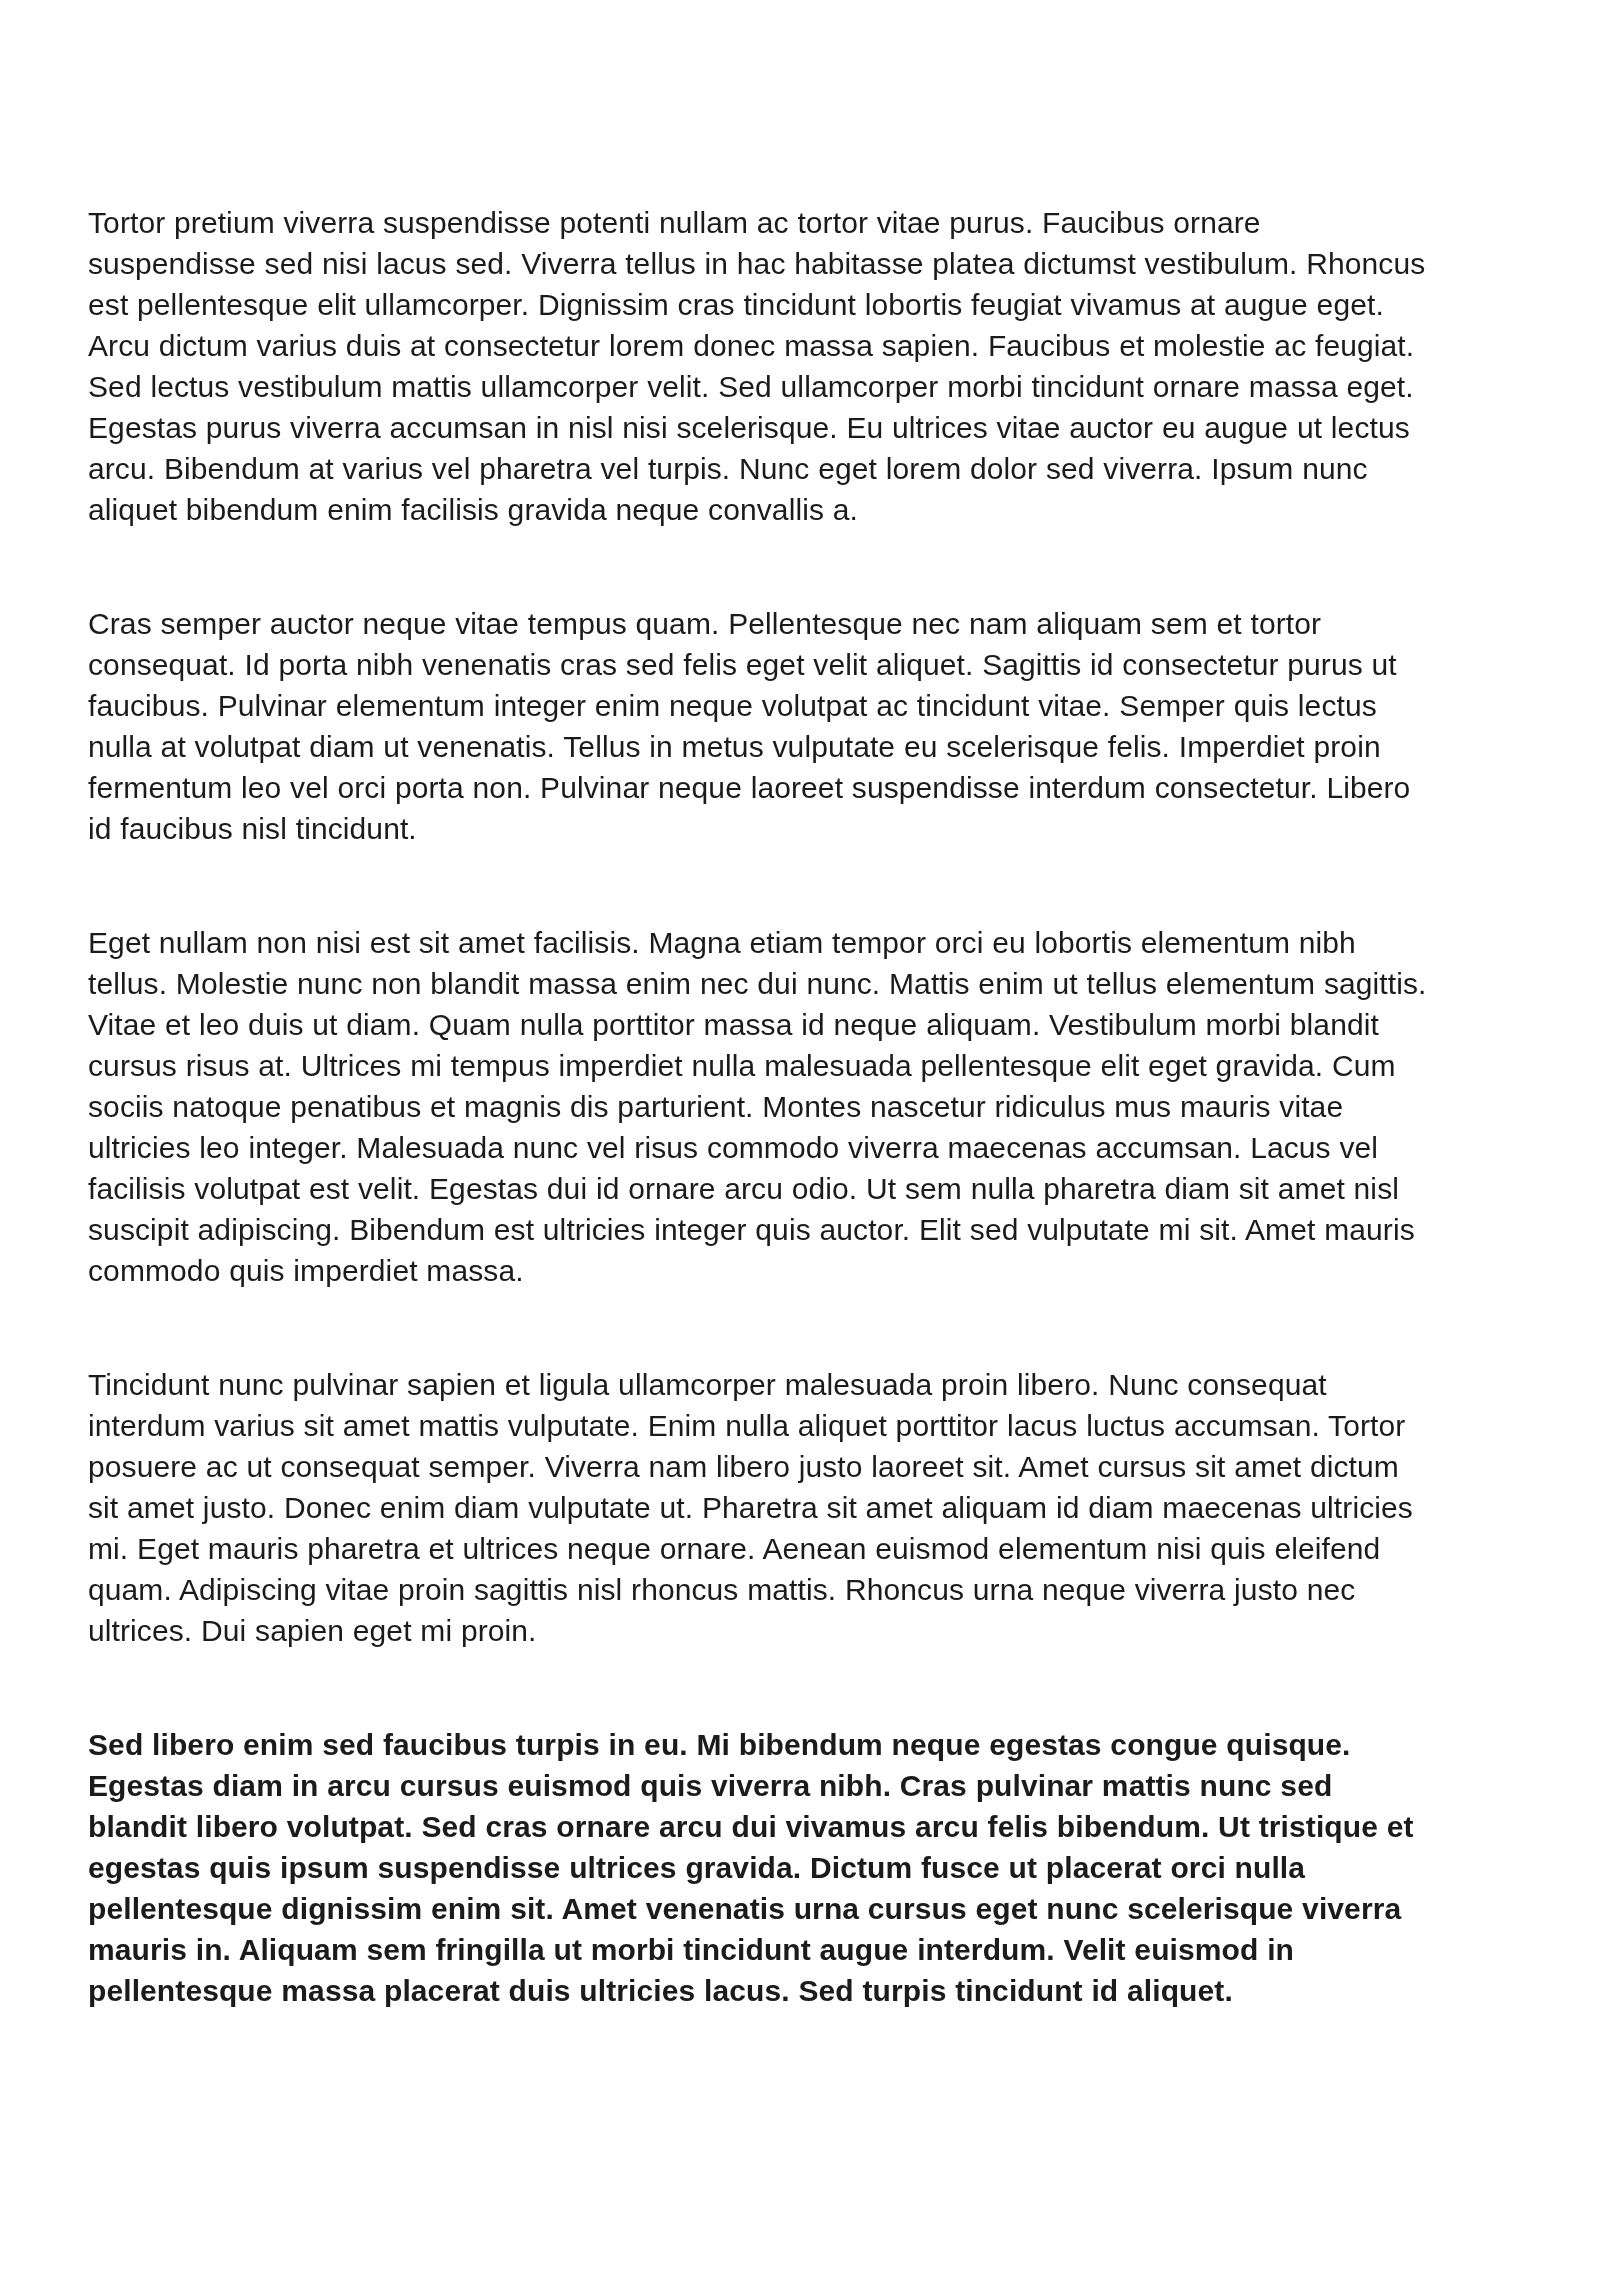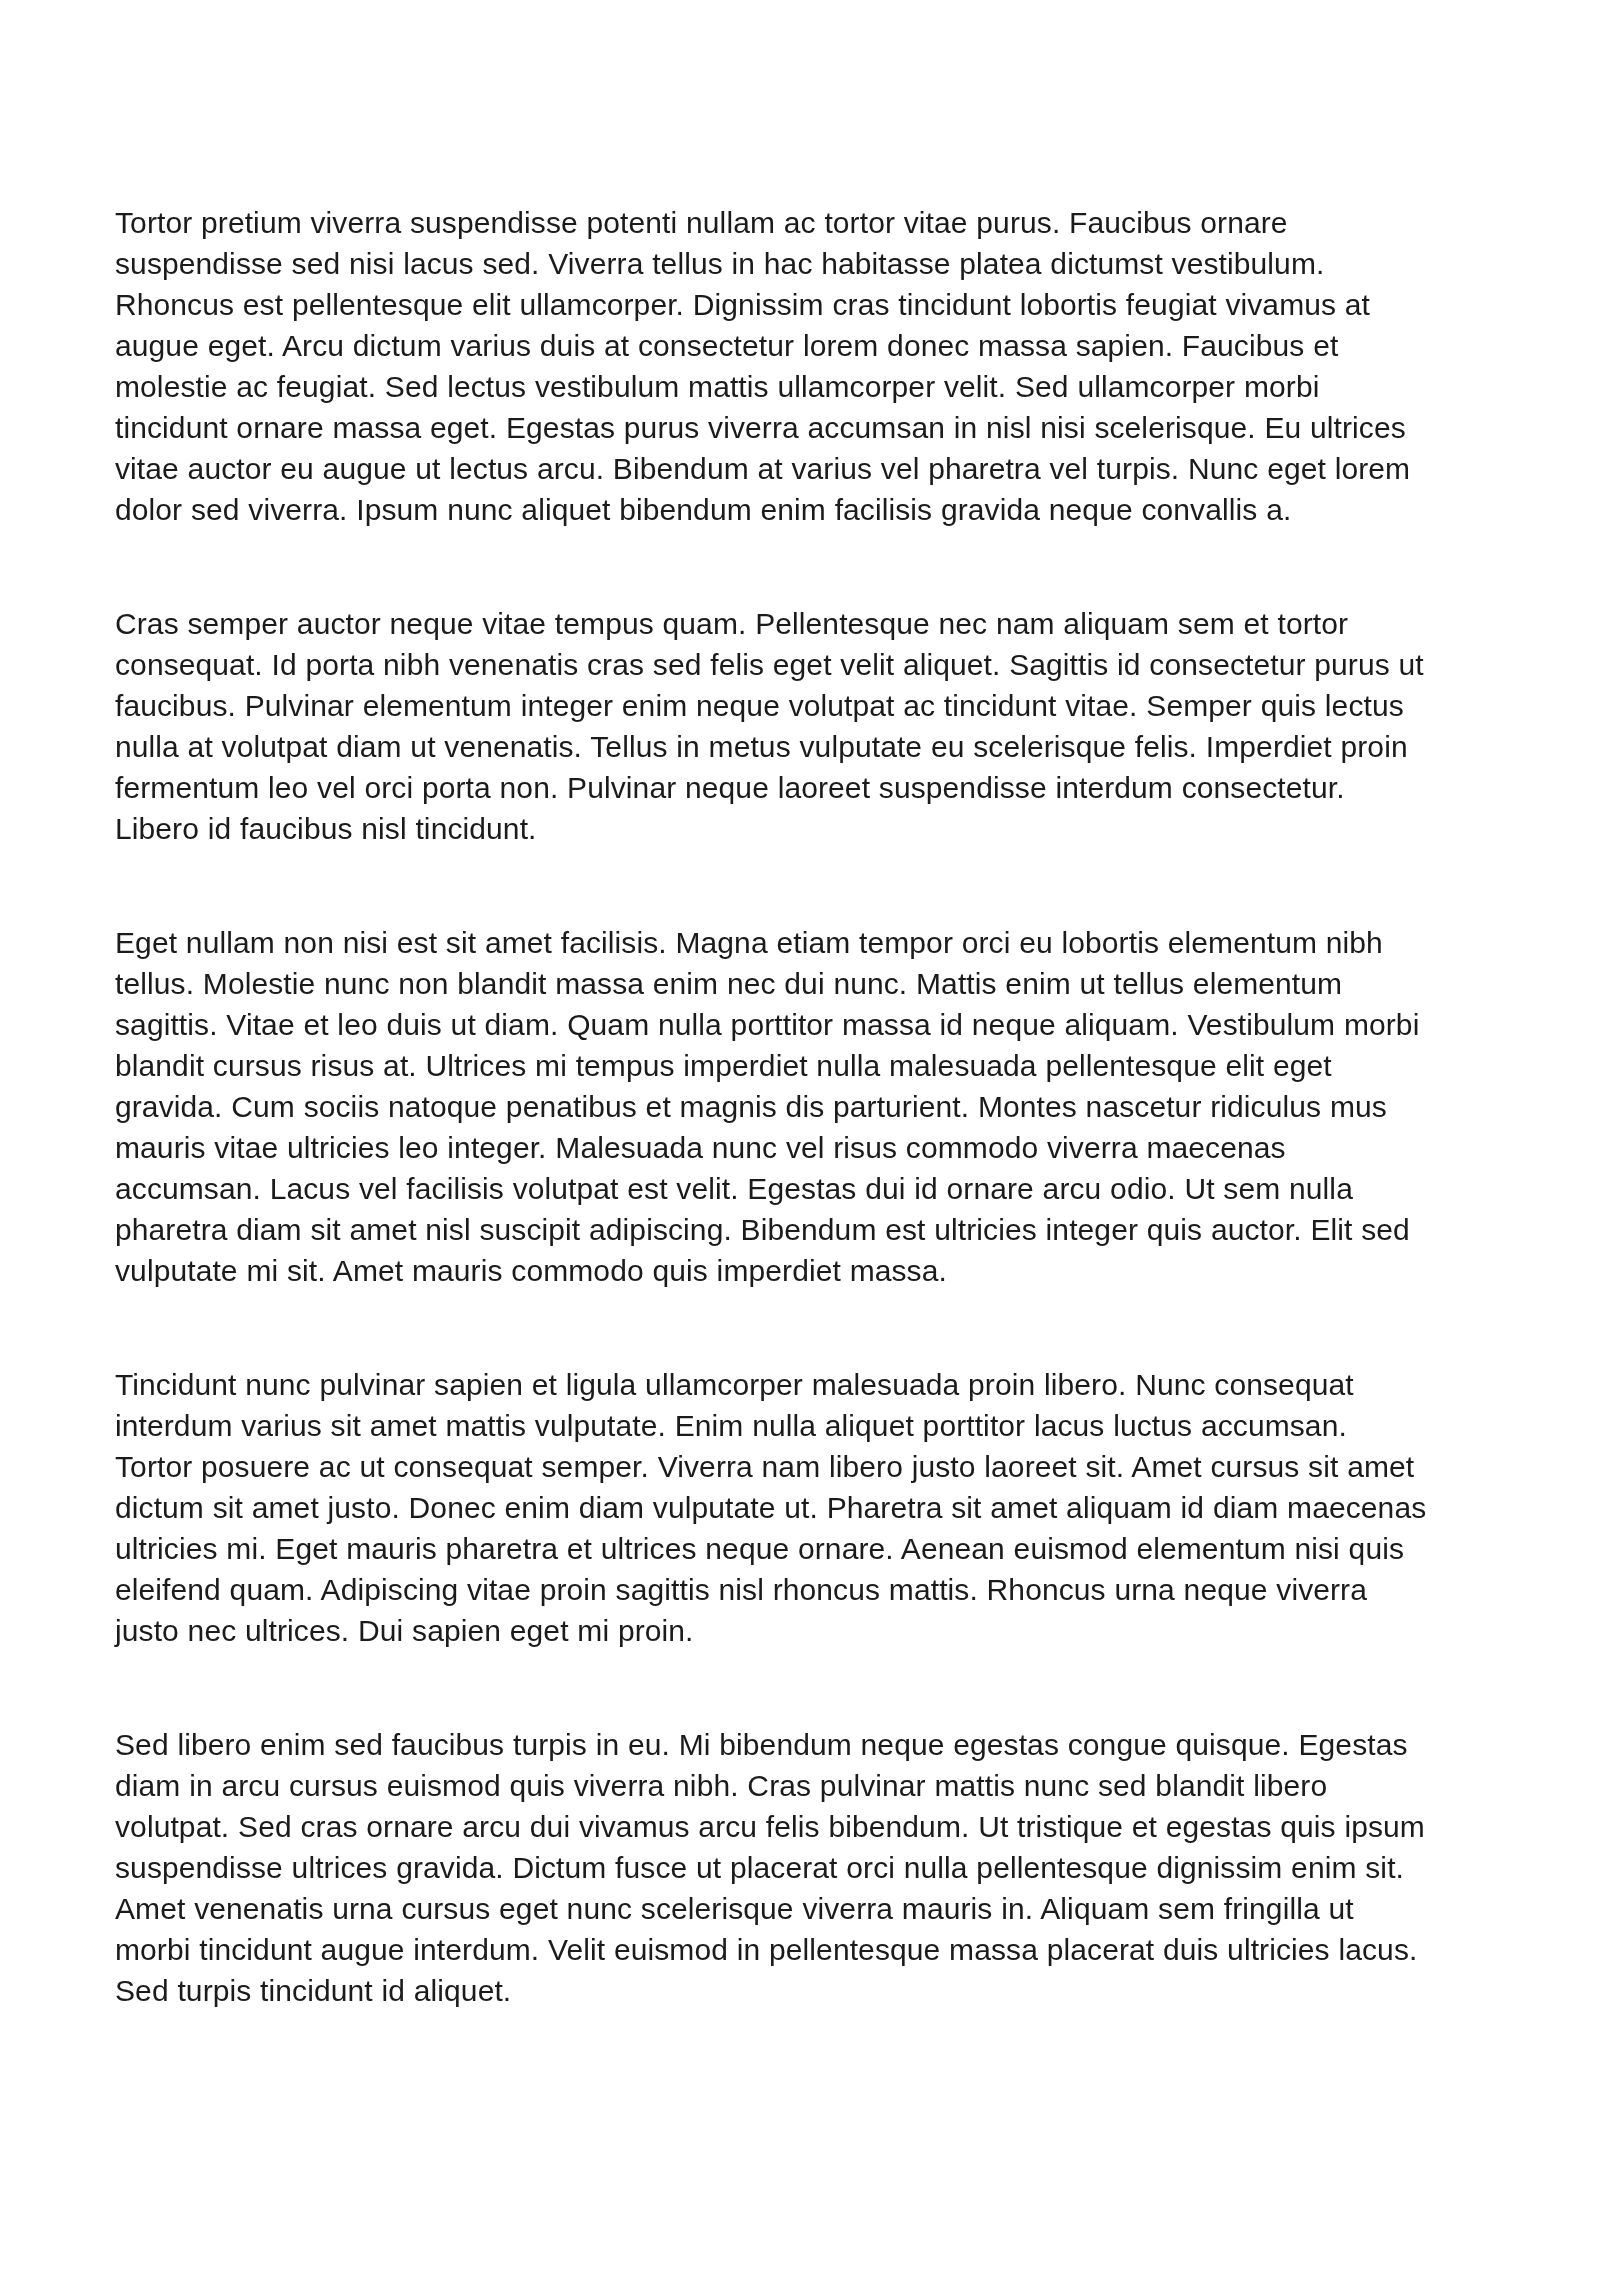--- a/index.html
+++ b/index.html
@@ -16,33 +16,34 @@
     overflow: hidden;
   }
   .page {
     position: absolute;
     top: 0;
     left: 0;
     width: 1623px;
     height: 2295px;
     background: #ffffff;
     box-sizing: border-box;
-    padding: 202px 196px 196px 115px;
+    padding: 202px 196px 196px 88px;
   }
   .page p {
     margin: 0 0 73px 0;
     font-size: 30px;
     line-height: 41px;
     font-weight: 400;
     text-align: left;
     letter-spacing: 0.1px;
     word-spacing: 0.3px;
   }
   .page p:last-child {
     margin-bottom: 12px;
+    font-weight: bold;
   }
 </style>
 </head>
 <body>
 
 <div class="page">
   <p>Tortor pretium viverra suspendisse potenti nullam ac tortor vitae purus. Faucibus ornare suspendisse sed nisi lacus sed. Viverra tellus in hac habitasse platea dictumst vestibulum. Rhoncus est pellentesque elit ullamcorper. Dignissim cras tincidunt lobortis feugiat vivamus at augue eget. Arcu dictum varius duis at consectetur lorem donec massa sapien. Faucibus et molestie ac feugiat. Sed lectus vestibulum mattis ullamcorper velit. Sed ullamcorper morbi tincidunt ornare massa eget. Egestas purus viverra accumsan in nisl nisi scelerisque. Eu ultrices vitae auctor eu augue ut lectus arcu. Bibendum at varius vel pharetra vel turpis. Nunc eget lorem dolor sed viverra. Ipsum nunc aliquet bibendum enim facilisis gravida neque convallis a.</p>
   <p>Cras semper auctor neque vitae tempus quam. Pellentesque nec nam aliquam sem et tortor consequat. Id porta nibh venenatis cras sed felis eget velit aliquet. Sagittis id consectetur purus ut faucibus. Pulvinar elementum integer enim neque volutpat ac tincidunt vitae. Semper quis lectus nulla at volutpat diam ut venenatis. Tellus in metus vulputate eu scelerisque felis. Imperdiet proin fermentum leo vel orci porta non. Pulvinar neque laoreet suspendisse interdum consectetur. Libero id faucibus nisl tincidunt.</p>
   <p>Eget nullam non nisi est sit amet facilisis. Magna etiam tempor orci eu lobortis elementum nibh tellus. Molestie nunc non blandit massa enim nec dui nunc. Mattis enim ut tellus elementum sagittis. Vitae et leo duis ut diam. Quam nulla porttitor massa id neque aliquam. Vestibulum morbi blandit cursus risus at. Ultrices mi tempus imperdiet nulla malesuada pellentesque elit eget gravida. Cum sociis natoque penatibus et magnis dis parturient. Montes nascetur ridiculus mus mauris vitae ultricies leo integer. Malesuada nunc vel risus commodo viverra maecenas accumsan. Lacus vel facilisis volutpat est velit. Egestas dui id ornare arcu odio. Ut sem nulla pharetra diam sit amet nisl suscipit adipiscing. Bibendum est ultricies integer quis auctor. Elit sed vulputate mi sit. Amet mauris commodo quis imperdiet massa.</p>
   <p>Tincidunt nunc pulvinar sapien et ligula ullamcorper malesuada proin libero. Nunc consequat interdum varius sit amet mattis vulputate. Enim nulla aliquet porttitor lacus luctus accumsan. Tortor posuere ac ut consequat semper. Viverra nam libero justo laoreet sit. Amet cursus sit amet dictum sit amet justo. Donec enim diam vulputate ut. Pharetra sit amet aliquam id diam maecenas ultricies mi. Eget mauris pharetra et ultrices neque ornare. Aenean euismod elementum nisi quis eleifend quam. Adipiscing vitae proin sagittis nisl rhoncus mattis. Rhoncus urna neque viverra justo nec ultrices. Dui sapien eget mi proin.</p>

